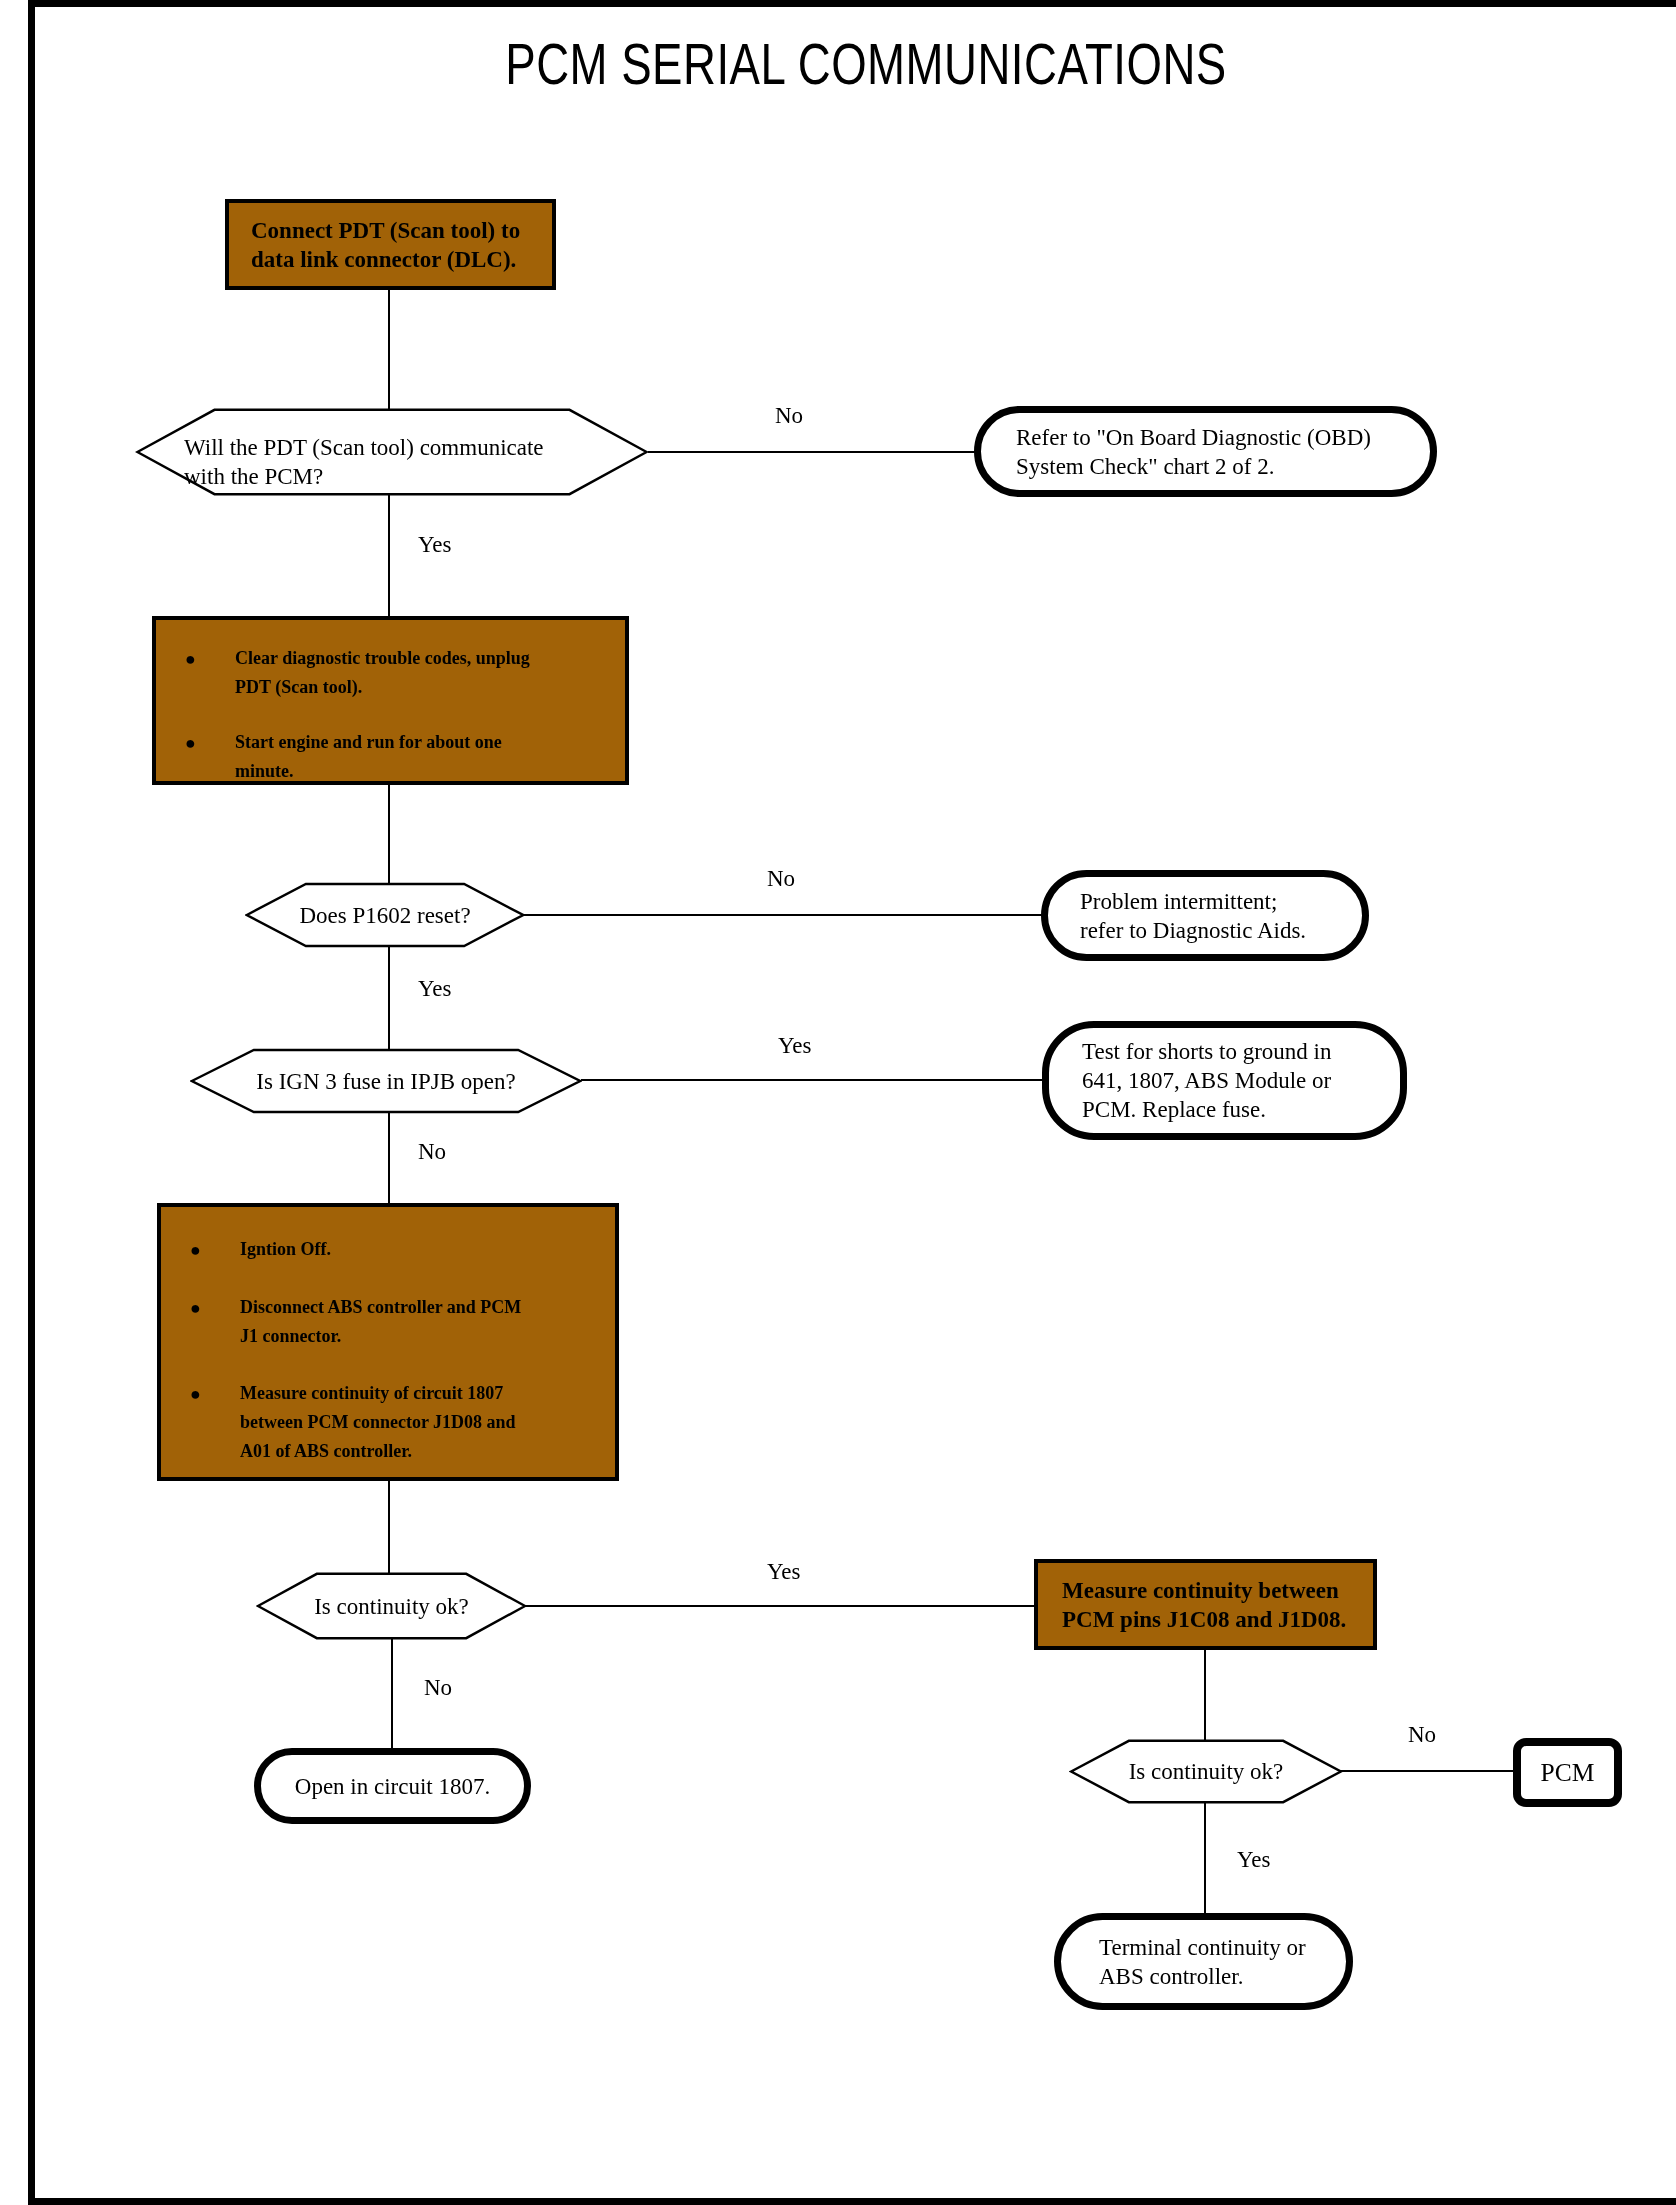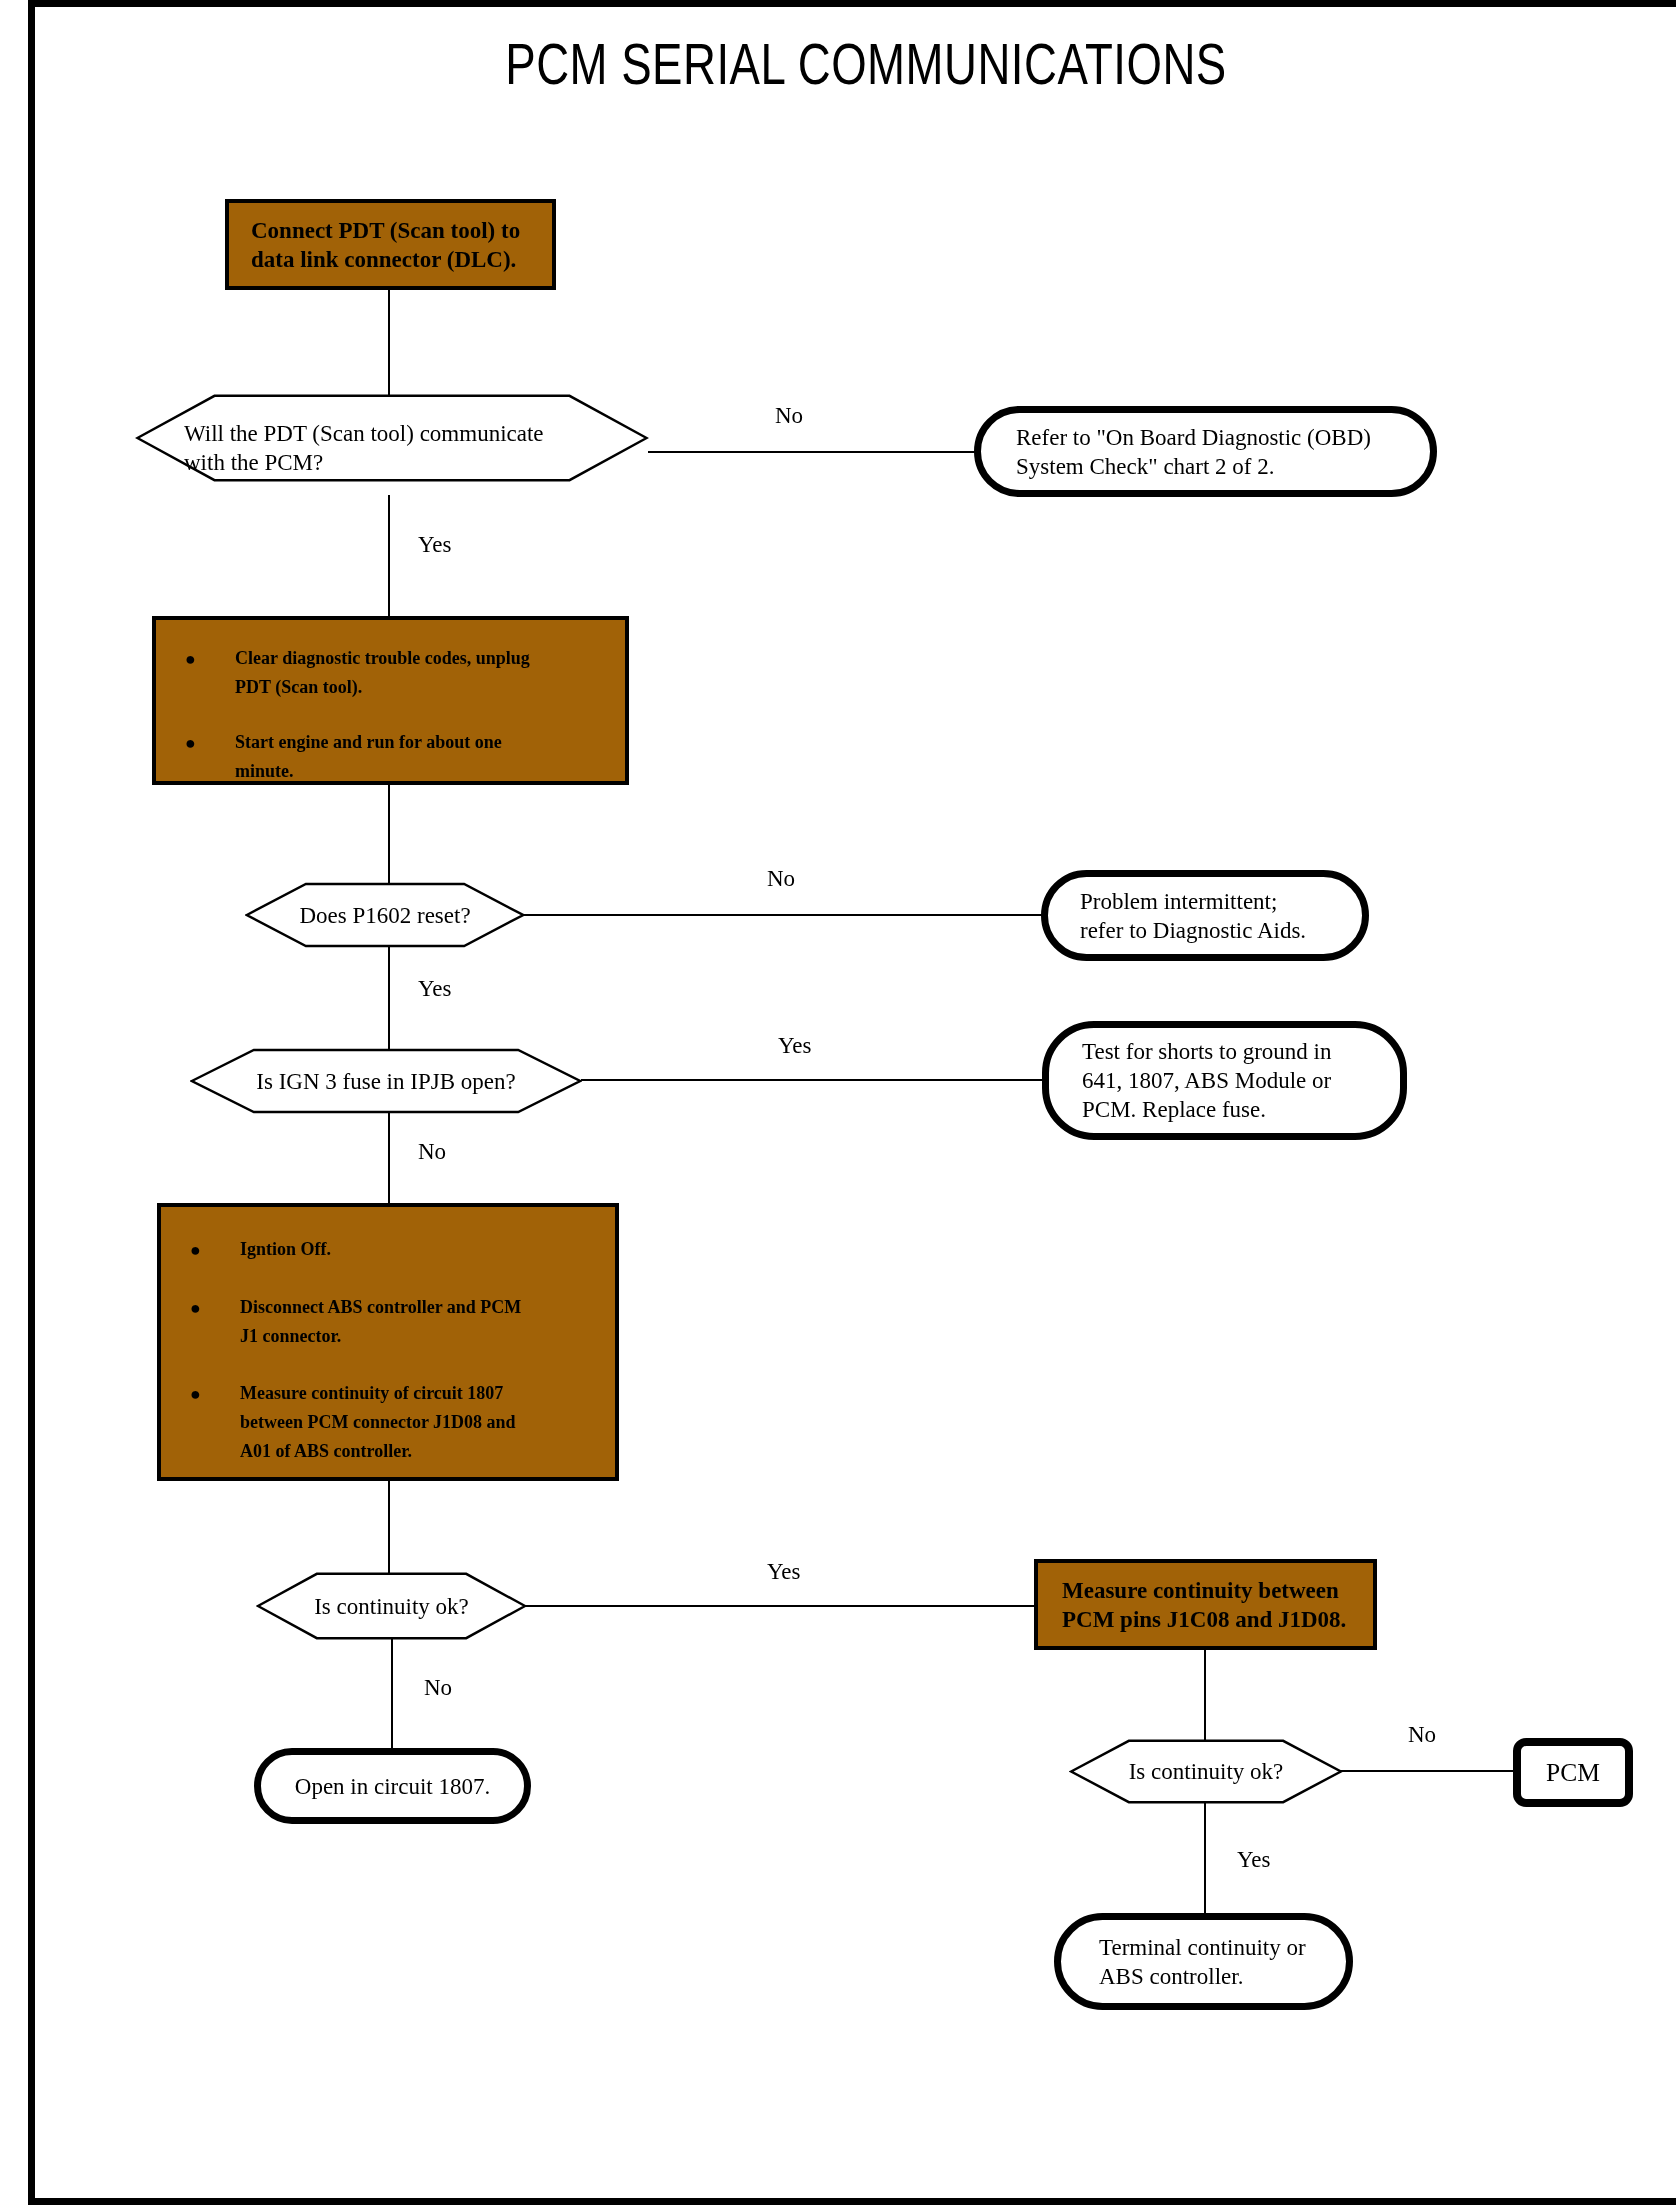--- a/index.html
+++ b/index.html
@@ -86,21 +86,21 @@
   <div class="edge-label" style="left:732px;top:1551px">Yes</div>
   <div class="edge-label" style="left:389px;top:1667px">No</div>
   <div class="edge-label" style="left:1373px;top:1714px">No</div>
   <div class="edge-label" style="left:1202px;top:1839px">Yes</div>
 
   <div class="box" style="left:190px;top:192px;width:331px;height:91px">
     <div class="node-text" style="padding-left:22px">Connect PDT (Scan tool) to
 data link connector (DLC).</div>
   </div>
 
-  <div class="hex" style="left:100px;top:387px;width:514px;height:108px">
+  <div class="hex" style="left:100px;top:401px;width:514px;height:108px">
     <svg width="514" height="88" viewBox="0 0 845 145">
       <polygon points="3,72.5 130,3 715,3 842,72.5 715,142 130,142" fill="#fff" stroke="#000" stroke-width="4"></polygon>
     </svg>
     <div class="hex-text node-text" style="padding-left:49px">Will the PDT (Scan tool) communicate
 with the PCM?</div>
   </div>
 
   <div class="stadium" style="left:939px;top:399px;width:463px;height:91px;border-radius:46px">
     <div class="node-text" style="padding-left:35px">Refer to "On Board Diagnostic (OBD)
 System Check" chart 2 of 2.</div>
@@ -178,21 +178,21 @@
     <div class="node-text" style="width:100%;text-align:center">Open in circuit 1807.</div>
   </div>
 
   <div class="hex" style="left:1034px;top:1732px;width:274px;height:65px">
     <svg width="274" height="65" viewBox="0 0 450 107">
       <polygon points="3,53.5 98,3 352,3 447,53.5 352,104 98,104" fill="#fff" stroke="#000" stroke-width="4"></polygon>
     </svg>
     <div class="hex-text node-text t-center">Is continuity ok?</div>
   </div>
 
-  <div class="stadium t-center" style="left:1478px;top:1731px;width:120px;height:69px;border-radius:13px;border-width:8px">
+  <div class="stadium t-center" style="left:1478px;top:1731px;width:109px;height:69px;border-radius:13px;border-width:8px">
     <div class="node-text" style="width:100%;text-align:center;font-size:25.5px">PCM</div>
   </div>
 
   <div class="stadium" style="left:1019px;top:1906px;width:299px;height:97px;border-radius:49px">
     <div class="node-text" style="padding-left:38px">Terminal continuity or
 ABS controller.</div>
   </div>
 
 </div>
 

